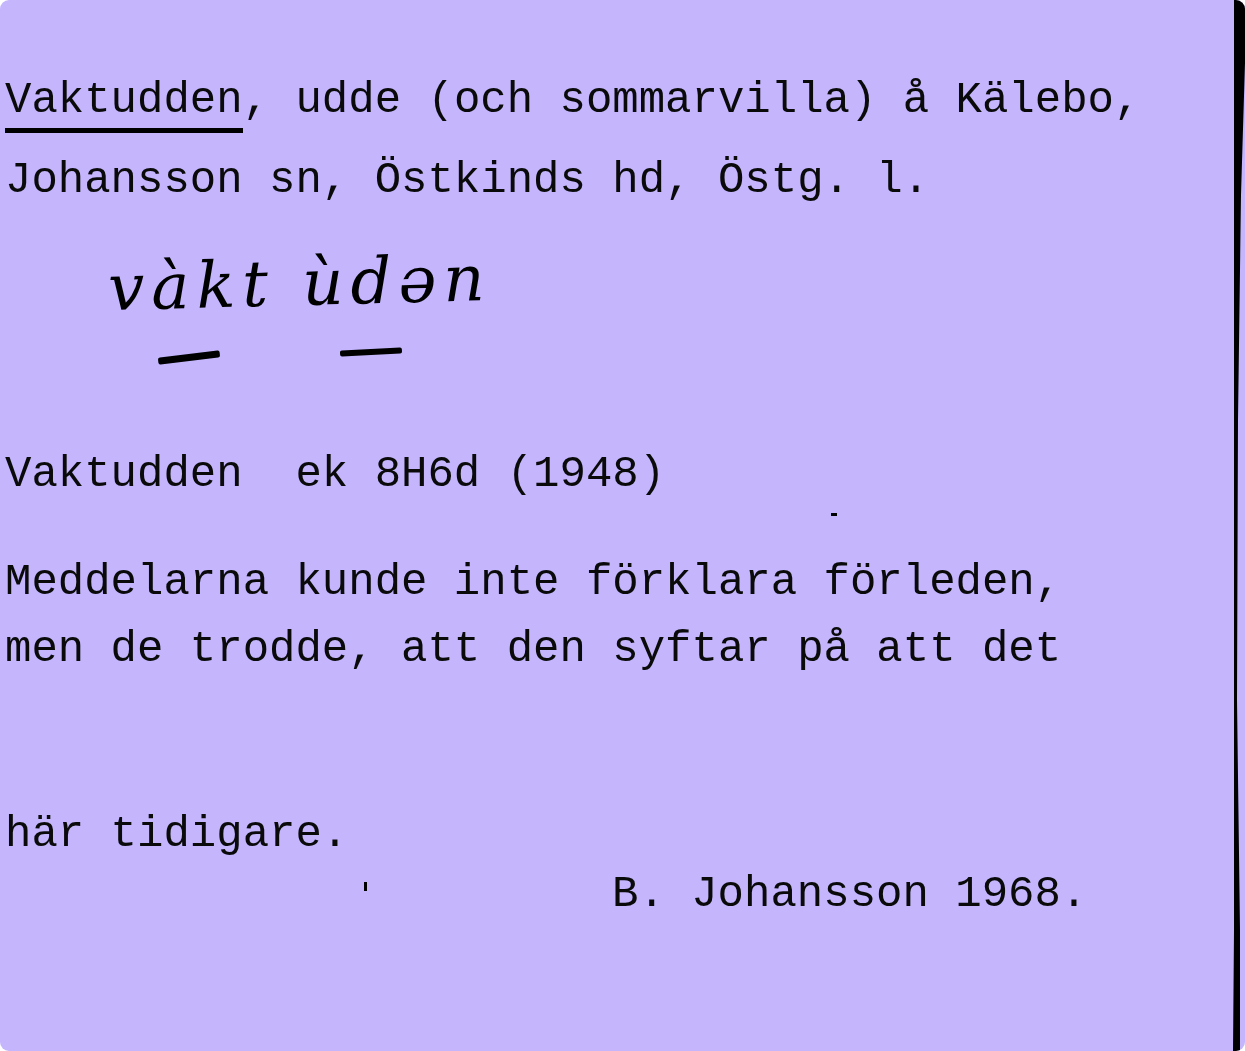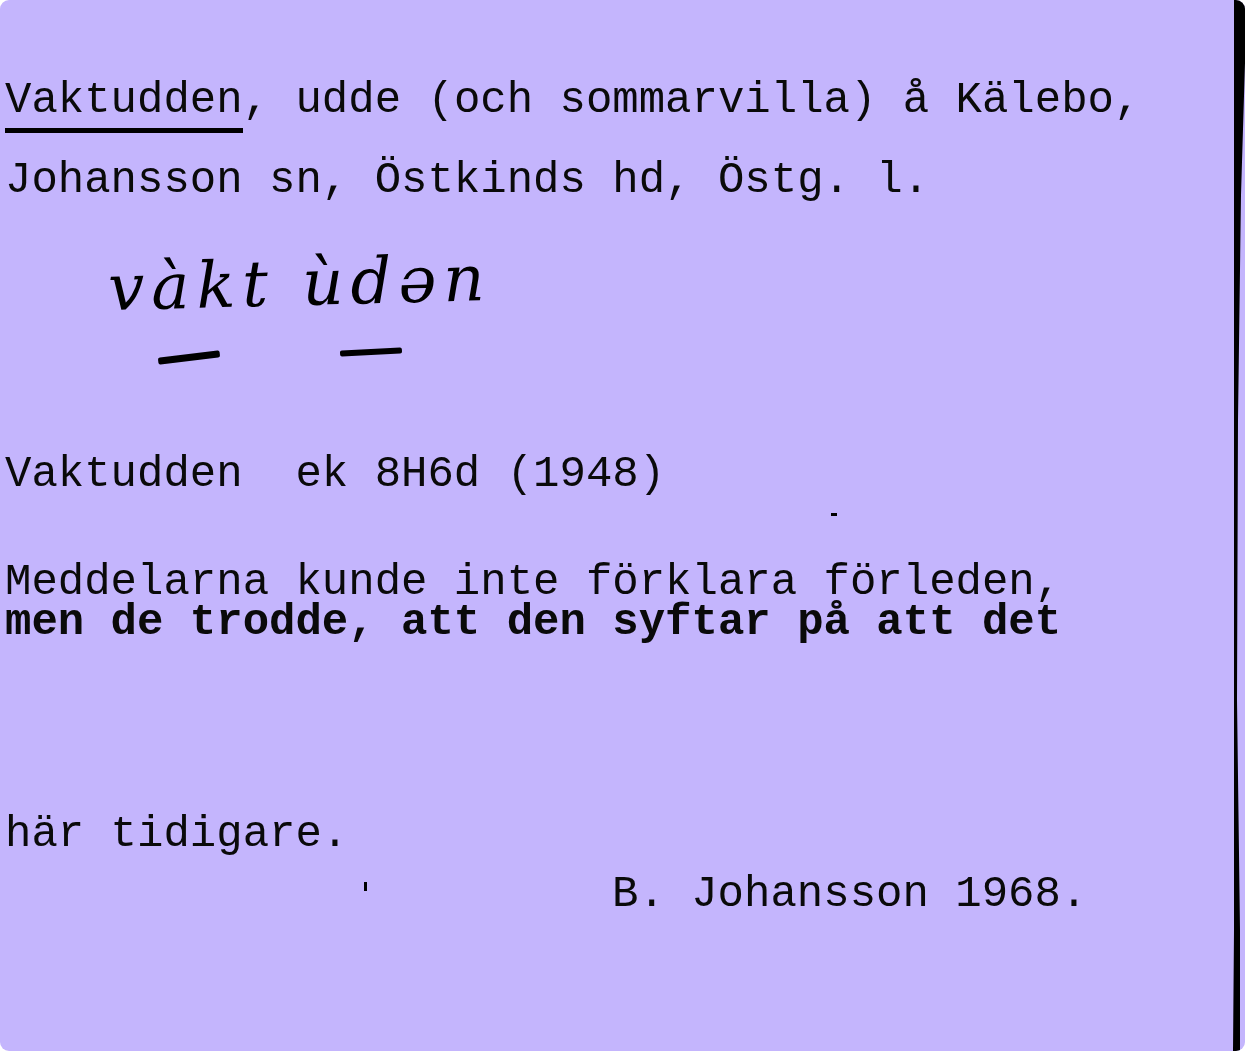--- a/index.html
+++ b/index.html
@@ -83,21 +83,21 @@
 
   <div class="tw-line" style="top:154px;">Johansson sn, Östkinds hd, Östg. l.</div>
 
   <div class="phonetic">vàkt ùdən</div>
   <div class="phonetic-underline pu-1"></div>
   <div class="phonetic-underline pu-2"></div>
 
   <div class="tw-line" style="top:448px;text-align:center;">Vaktudden  ek 8H6d (1948)</div>
 
   <div class="tw-line" style="top:556px;">Meddelarna kunde inte förklara förleden,</div>
-  <div class="tw-line" style="top:596px;font-weight:bold;">men de trodde, att den syftar på att det</div>
+  <div class="tw-line" style="top:623px;">men de trodde, att den syftar på att det</div>
   <div class="tw-line" style="top:773px;margin-top:35px;">här tidigare.</div>
 
   <div class="tw-line signature" style="top:868px;">B. Johansson 1968.</div>
 
   <svg class="edge-svg" viewBox="0 0 1245 1051" xmlns="http://www.w3.org/2000/svg">
     <polygon fill="#000000" points="1234,0 1246,0 1246,30 1241,195 1238,420 1237,700 1240,930 1240,1051 1233,1051 1234,930 1234,700 1234,420 1234,195"></polygon>
   </svg>
   <div class="speck speck-1"></div>
   <div class="speck speck-2"></div>
 

